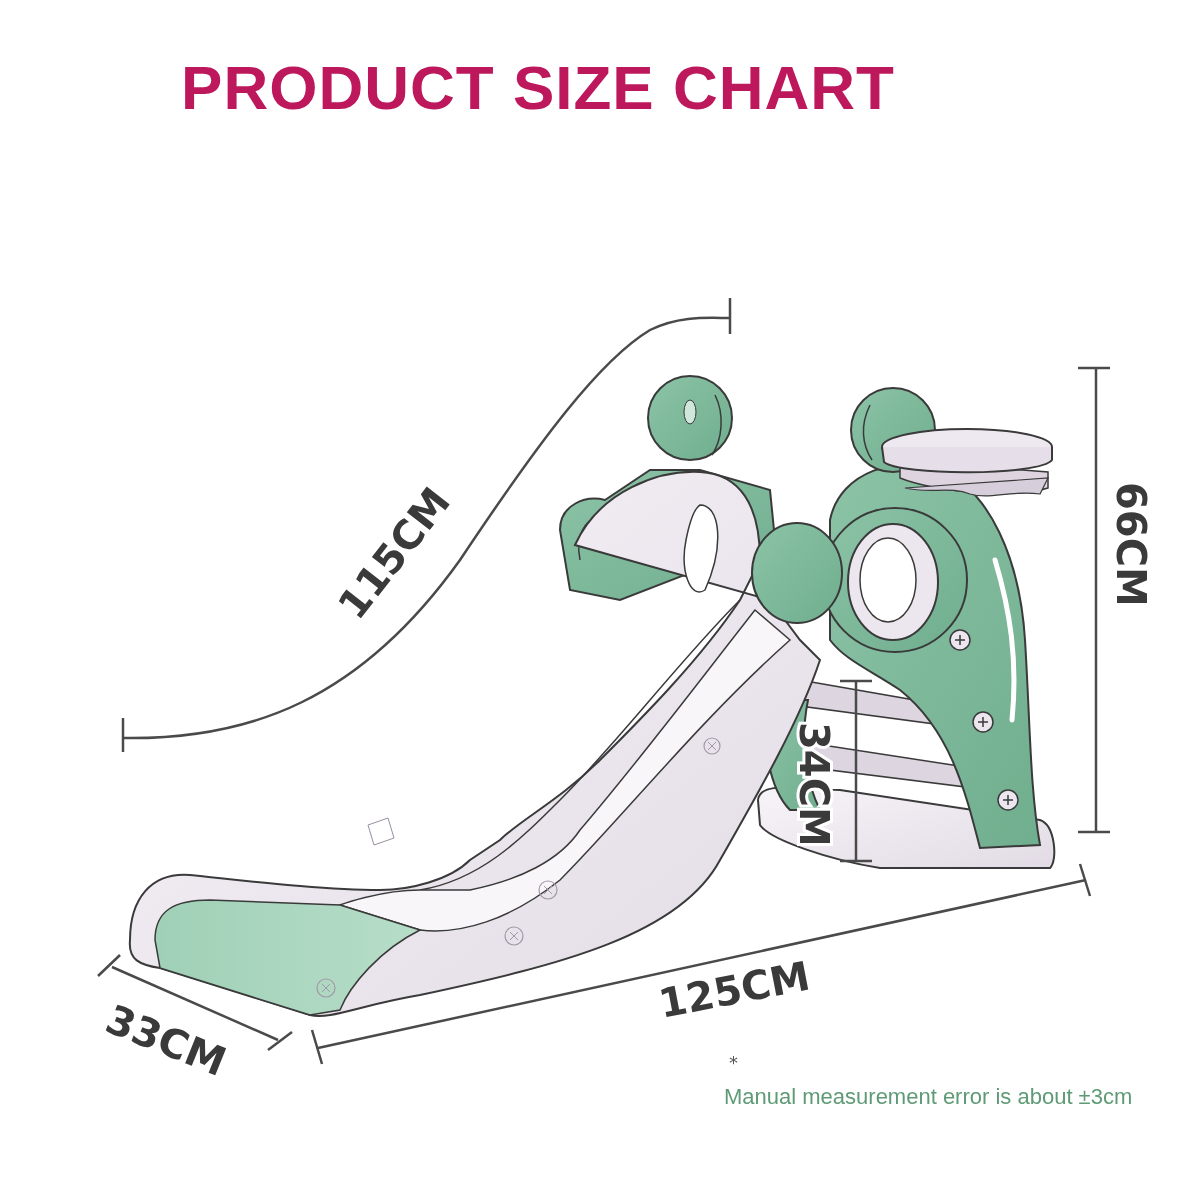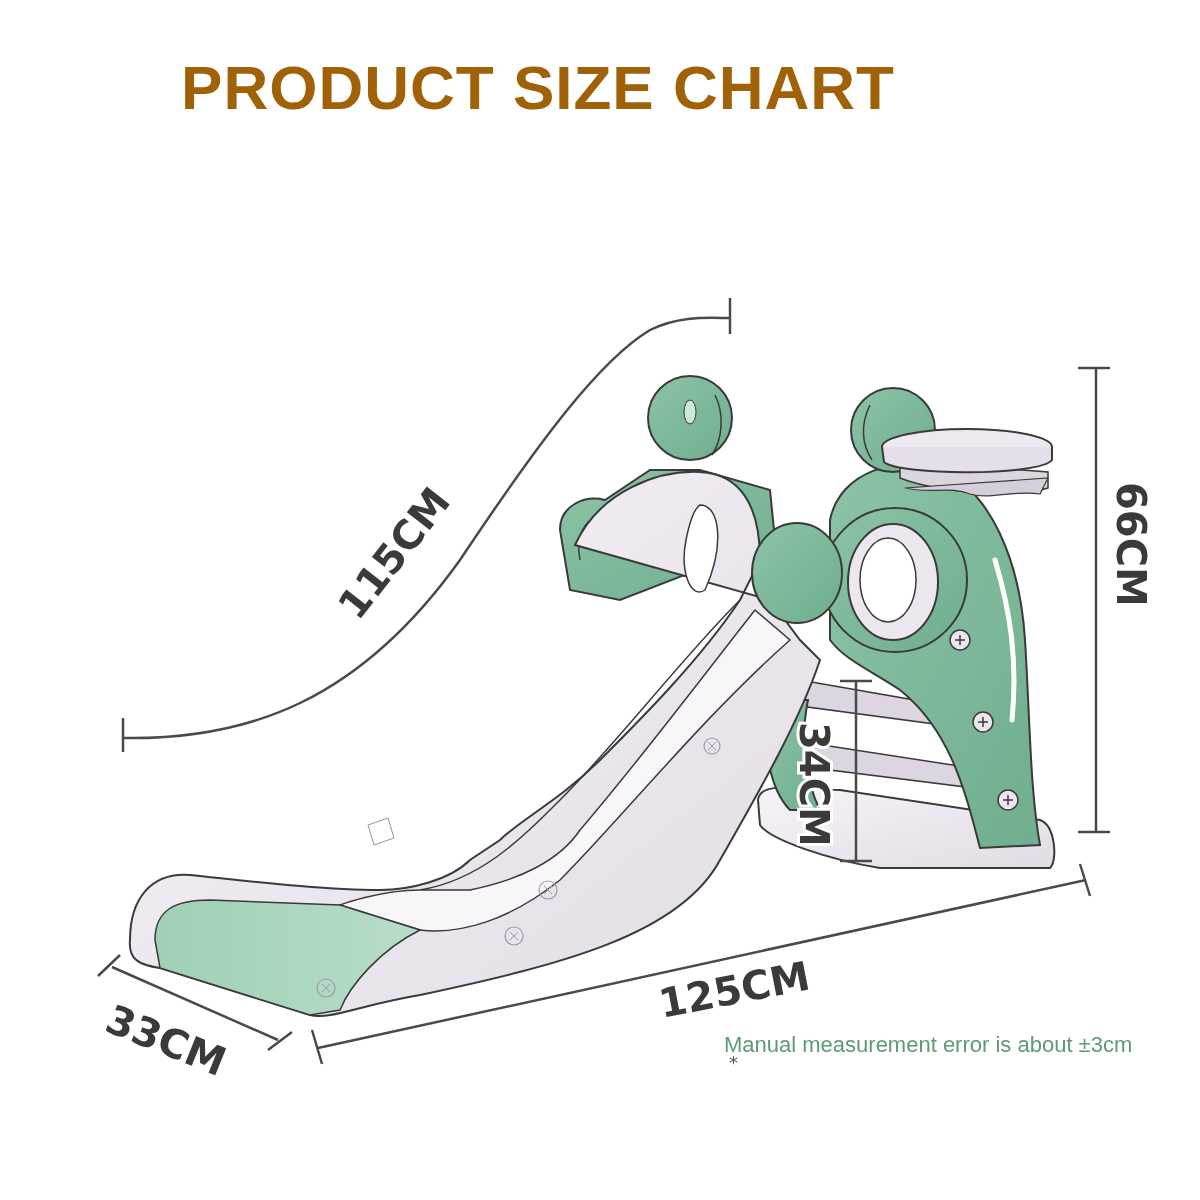--- a/index.html
+++ b/index.html
@@ -1,28 +1,28 @@
 <!DOCTYPE html>
 <html><head>
   <meta charset="utf-8">
   <style>
     html, body { margin: 0; padding: 0; background: #ffffff; }
     body { width: 1200px; height: 1200px; position: relative; overflow: hidden; font-family: "Liberation Sans", sans-serif; }
     .title {
       position: absolute; left: 0; top: 52px; width: 1076px; text-align: center;
       font-family: "Liberation Sans", sans-serif; font-weight: 700; font-size: 62px;
-      color: #a16207; letter-spacing: 1px;
+      color: #be185d; letter-spacing: 1px;
     }
     svg.art { position: absolute; left: 0; top: 0; }
     .dim-label {
       font-family: "DejaVu Sans", sans-serif; font-weight: 700; fill: #3a3a3a;
     }
     .note-star { position: absolute; left: 729px; top: 1052px; font-size: 18px; color: #555; font-family: "DejaVu Sans", sans-serif; }
     .note {
-      position: absolute; left: 724px; top: 1032px; font-size: 22px; color: #5e9a75;
+      position: absolute; left: 724px; top: 1084px; font-size: 22px; color: #5e9a75;
       font-family: "Liberation Sans", sans-serif; white-space: nowrap;
     }
   </style>
 </head>
 <body>
 
 <div class="title">PRODUCT SIZE CHART</div>
 
 <svg class="art" width="1200" height="1200" viewBox="0 0 1200 1200">
   <defs>

